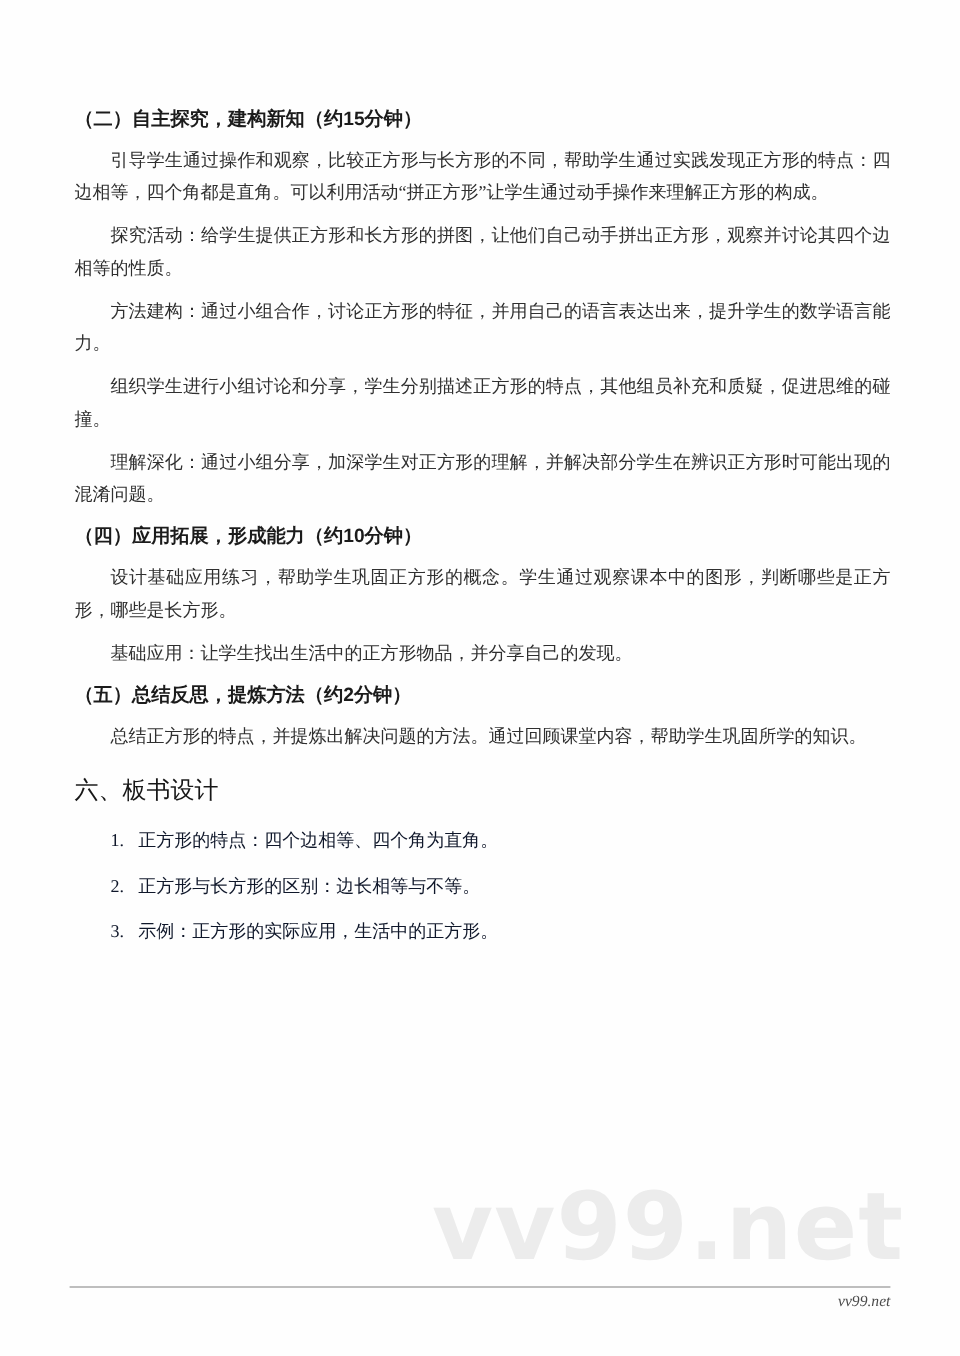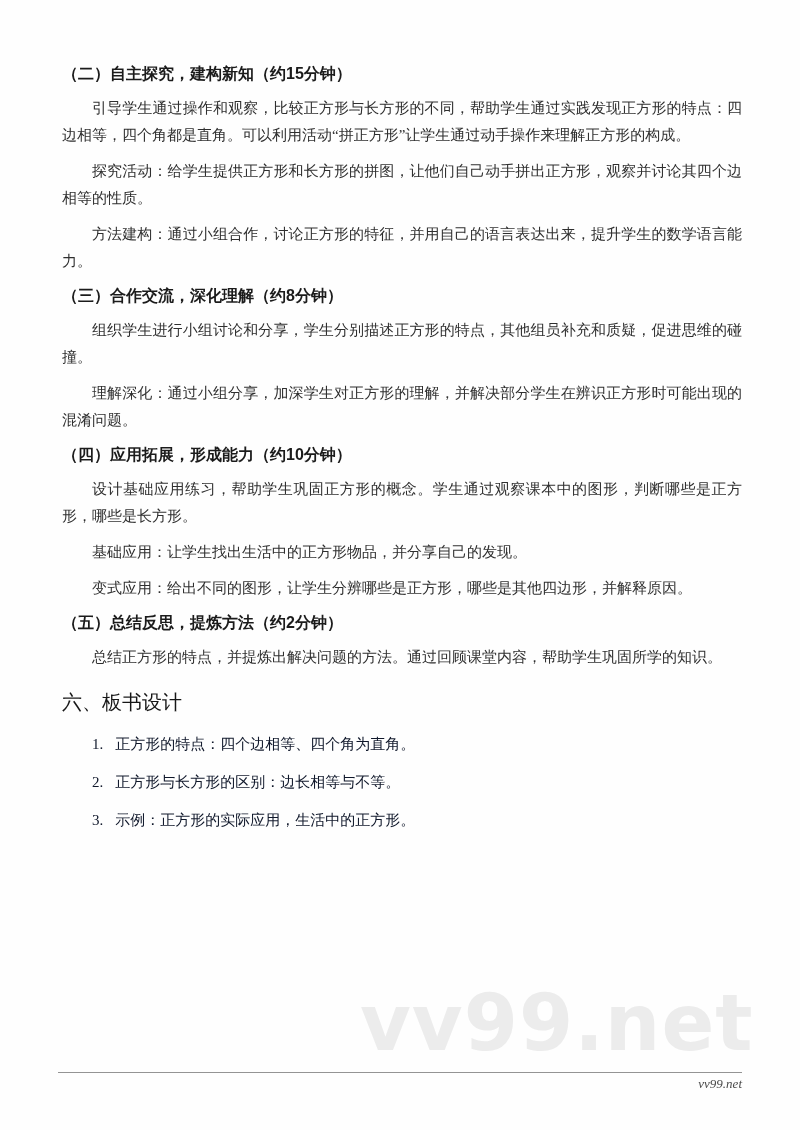--- a/index.html
+++ b/index.html
@@ -12,21 +12,21 @@
     overflow: hidden;
   }
   .page {
     position: relative;
     width: 800px; height: 1130px;
     background: #fefefe;
   }
   .content {
     position: relative;
     z-index: 1;
-    padding: 62px 58px 0 62px;
+    padding: 88px 58px 0 62px;
     width: 680px;
   }
   .section-heading {
     font-size: 16px;
     line-height: 24px;
     font-weight: bold;
     color: #1b1b1b;
     margin: 0 0 9px 0;
     font-family: "Liberation Sans", "DejaVu Sans", sans-serif;
   }
@@ -94,28 +94,26 @@
 
   <div class="watermark">vv99.net</div>
 
   <div class="content">
 
     <div class="section-heading">（二）自主探究，建构新知（约15分钟）</div>
     <p class="para">引导学生通过操作和观察，比较正方形与长方形的不同，帮助学生通过实践发现正方形的特点：四边相等，四个角都是直角。可以利用活动“拼正方形”让学生通过动手操作来理解正方形的构成。</p>
     <p class="para">探究活动：给学生提供正方形和长方形的拼图，让他们自己动手拼出正方形，观察并讨论其四个边相等的性质。</p>
     <p class="para">方法建构：通过小组合作，讨论正方形的特征，并用自己的语言表达出来，提升学生的数学语言能力。</p>
 
-    <div class="section-heading">（三）合作交流，深化理解（约8分钟）</div>
     <p class="para">组织学生进行小组讨论和分享，学生分别描述正方形的特点，其他组员补充和质疑，促进思维的碰撞。</p>
     <p class="para">理解深化：通过小组分享，加深学生对正方形的理解，并解决部分学生在辨识正方形时可能出现的混淆问题。</p>
 
     <div class="section-heading">（四）应用拓展，形成能力（约10分钟）</div>
     <p class="para">设计基础应用练习，帮助学生巩固正方形的概念。学生通过观察课本中的图形，判断哪些是正方形，哪些是长方形。</p>
     <p class="para">基础应用：让学生找出生活中的正方形物品，并分享自己的发现。</p>
-    <p class="para">变式应用：给出不同的图形，让学生分辨哪些是正方形，哪些是其他四边形，并解释原因。</p>
 
     <div class="section-heading">（五）总结反思，提炼方法（约2分钟）</div>
     <p class="para">总结正方形的特点，并提炼出解决问题的方法。通过回顾课堂内容，帮助学生巩固所学的知识。</p>
 
     <div class="big-heading">六、板书设计</div>
 
     <div class="board-item">
       <span class="num">1.</span><span>正方形的特点：四个边相等、四个角为直角。</span>
     </div>
     <div class="board-item">

